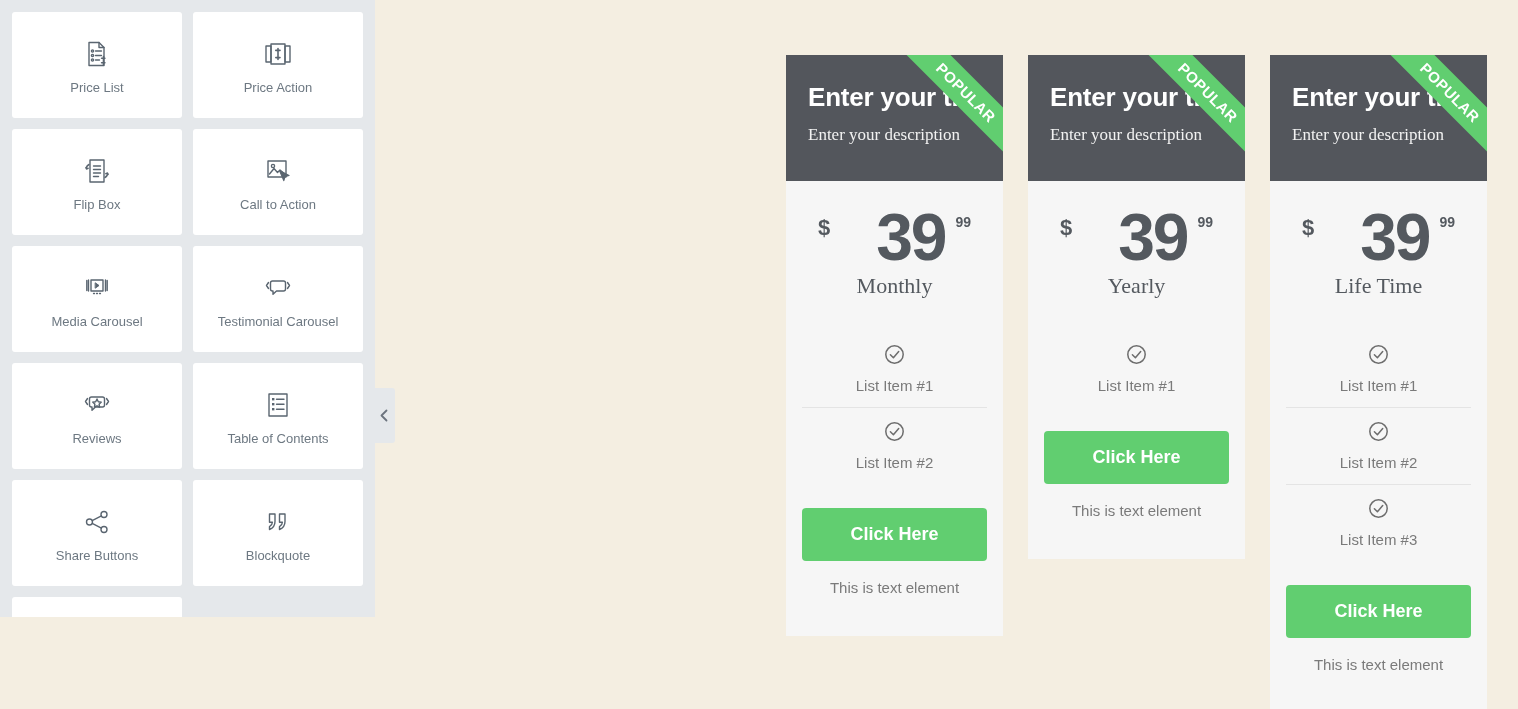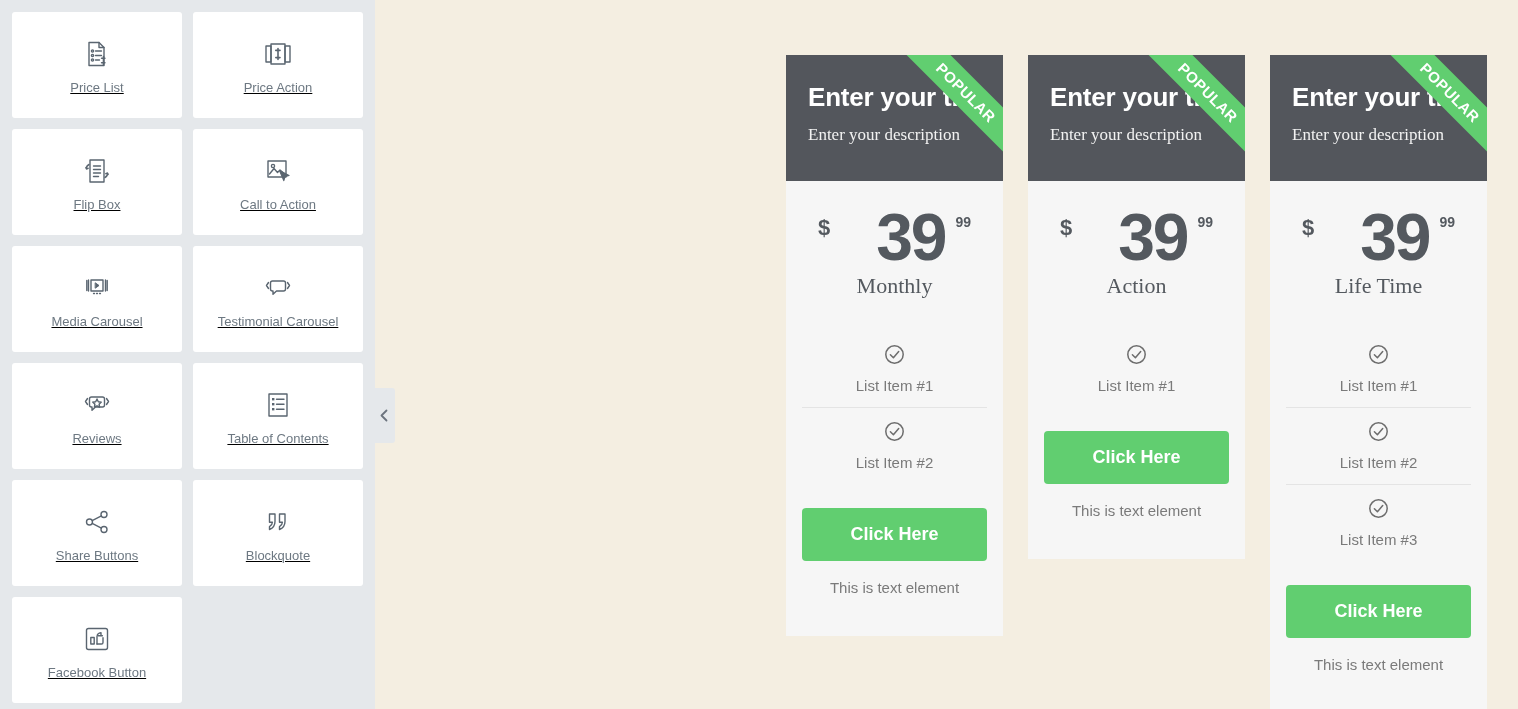--- a/index.html
+++ b/index.html
@@ -8,25 +8,24 @@
     width: 1518px; height: 709px;
     overflow: hidden;
     font-family: "Liberation Sans", sans-serif;
     background: #F4EEE1;
   }
   .app { position: relative; width: 1518px; height: 709px; display: flex; }
 
   
   .sidebar {
     position: relative;
-    width: 375px; height: 709px;
+    width: 375px; height: 617px;
     background: #E5E8EB;
     flex: 0 0 375px;
     overflow: hidden;
-    text-decoration: underline;
   }
   .widget-grid {
     display: grid;
     grid-template-columns: 170px 170px;
     column-gap: 11px;
     row-gap: 11px;
     padding: 12px 0 0 12px;
   }
   .widget-card {
     background: #FFFFFF;
@@ -408,21 +407,21 @@
             <div class="ribbon">
               <div class="ribbon-band">POPULAR</div>
             </div>
           </div>
           <div class="pcard-body">
             <div class="price-row">
               <span class="cur">$</span>
               <span class="int">39</span>
               <span class="frac">99</span>
             </div>
-            <div class="period">Action</div>
+            <div class="period">Yearly</div>
             <ul class="feature-list">
               <li class="feature-item">
                 <span class="check-icon">
                   <svg width="21" height="21" viewBox="0 0 21 21" fill="none" stroke="currentColor" stroke-width="1.5" stroke-linecap="round" stroke-linejoin="round">
                     <circle cx="10.5" cy="10.5" r="8.7"></circle>
                     <path d="M6.4 10.8l3 3 5.3-6.2"></path>
                   </svg>
                 </span>
                 <span>List Item #1</span>
               </li>

